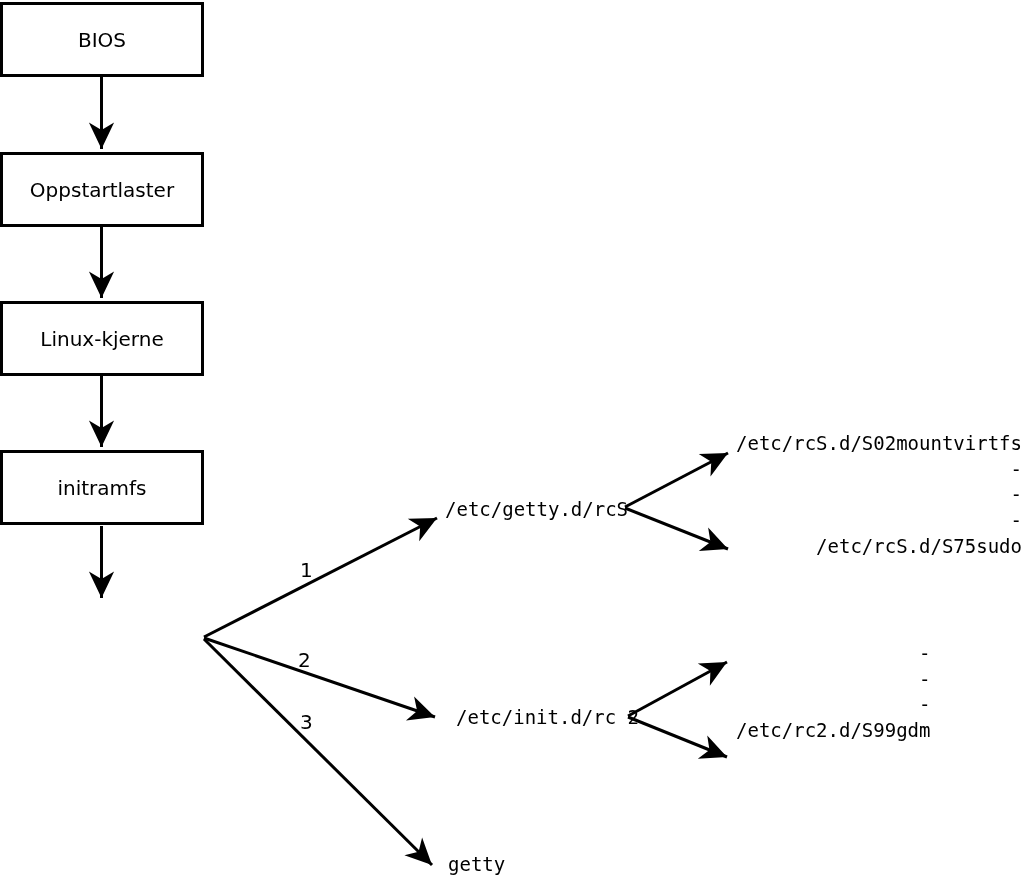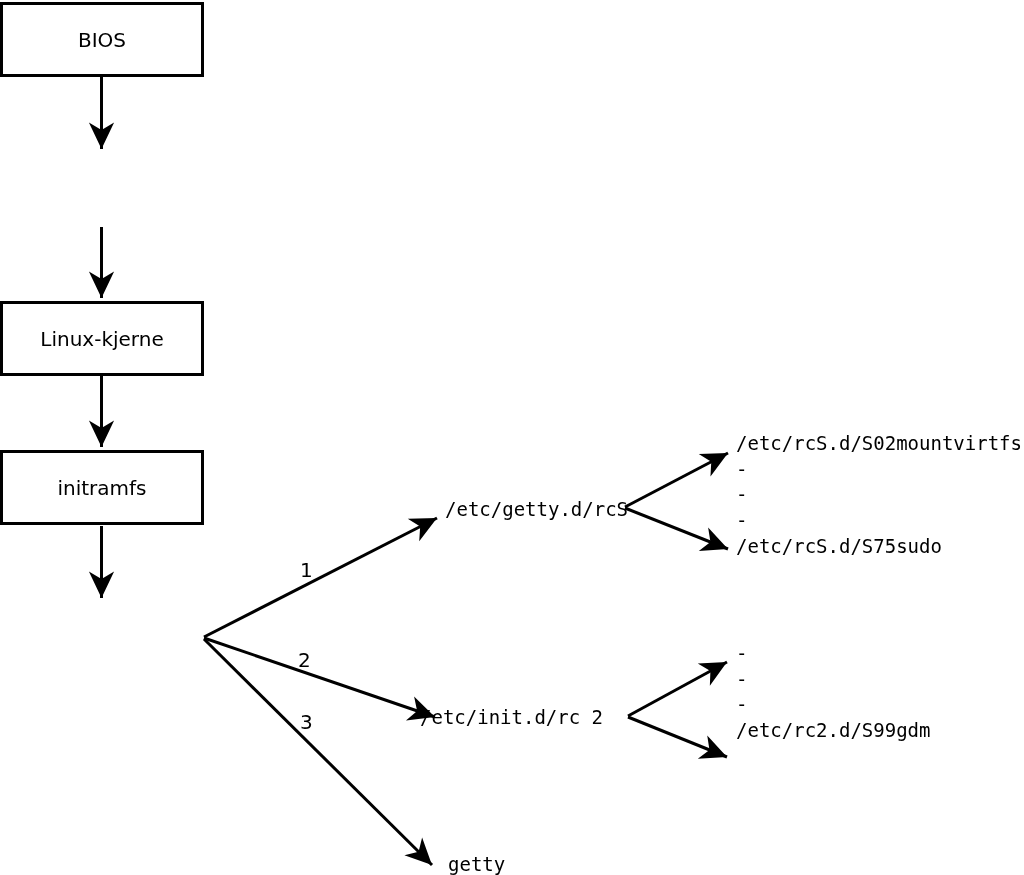--- a/index.html
+++ b/index.html
@@ -3,20 +3,21 @@
 <meta charset="utf-8">
 <style>
   html,body{margin:0;padding:0;background:#ffffff;}
   .stage{
     position:relative;
     width:1024px;height:875px;
     background:#ffffff;
     font-family:"DejaVu Sans", sans-serif;
     color:#000000;
     overflow:hidden;
+    text-align:right;
   }
   .box{
     position:absolute;
     left:0;
     width:204px;height:75px;
     border:3px solid #000000;
     background:#ffffff;
     box-sizing:border-box;
     display:flex;align-items:center;justify-content:center;
   }
@@ -77,20 +78,23 @@
     <line x1="625" y1="507" x2="728" y2="453" stroke="#000000" stroke-width="3" marker-end="url(#ah)"></line>
     <line x1="625" y1="508" x2="728" y2="549" stroke="#000000" stroke-width="3" marker-end="url(#ah)"></line>
 
     <line x1="628" y1="716" x2="727" y2="662" stroke="#000000" stroke-width="3" marker-end="url(#ah)"></line>
     <line x1="628" y1="717" x2="727" y2="757" stroke="#000000" stroke-width="3" marker-end="url(#ah)"></line>
   </svg>
 
   <div class="box" style="top:2px">
     <span>BIOS</span>
   </div>
+  <div class="box" style="top:152px">
+    <span>Oppstartlaster</span>
+  </div>
   <div class="box" style="top:450px">
     <span>initramfs</span>
   </div>
   <div class="box" style="top:301px">
     <span>Linux-kjerne</span>
   </div>
 
 
   <div class="num" style="left:300px;top:558px">1</div>
   <div class="num" style="left:298px;top:648px">2</div>
@@ -98,21 +102,21 @@
 
   <div class="mono" style="left:445px;top:496px">/etc/getty.d/rcS</div>
   <div class="mono-list" style="left:736px;top:431px">
     <div>/etc/rcS.d/S02mountvirtfs</div>
     <div>-</div>
     <div>-</div>
     <div>-</div>
     <div>/etc/rcS.d/S75sudo</div>
   </div>
 
-  <div class="mono" style="left:420px;top:704px">/etc/init.d/rc 2</div>
+  <div class="mono" style="left:456px;top:704px">/etc/init.d/rc 2</div>
   <div class="mono-list" style="left:736px;top:641px">
     <div>-</div>
     <div>-</div>
     <div>-</div>
     <div>/etc/rc2.d/S99gdm</div>
   </div>
 
   <div class="mono" style="left:448px;top:851px">getty</div>
 
 </div>

